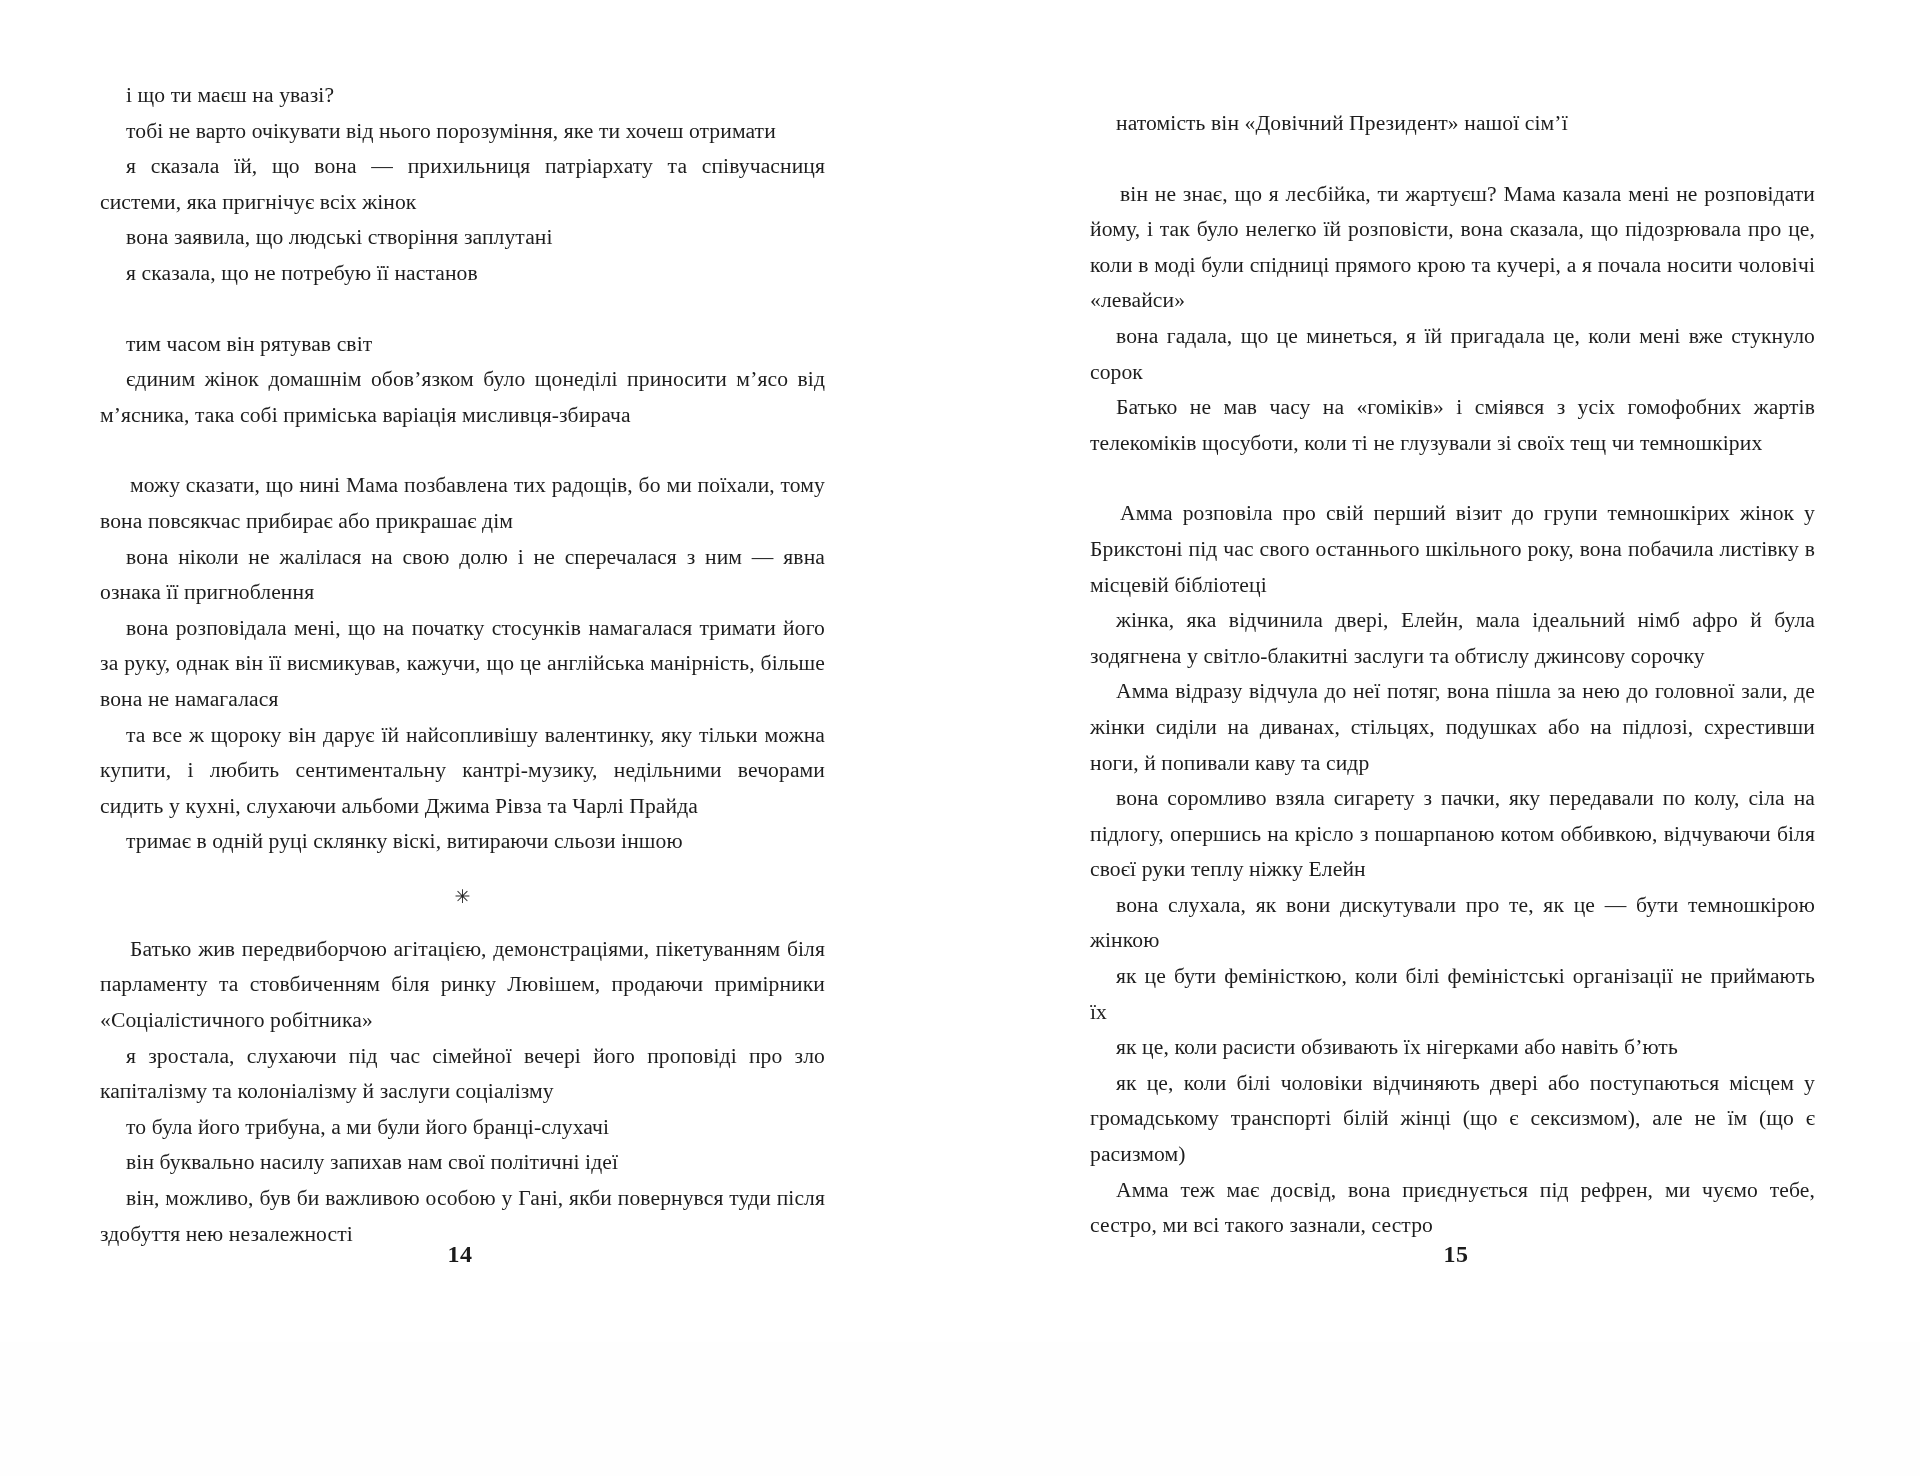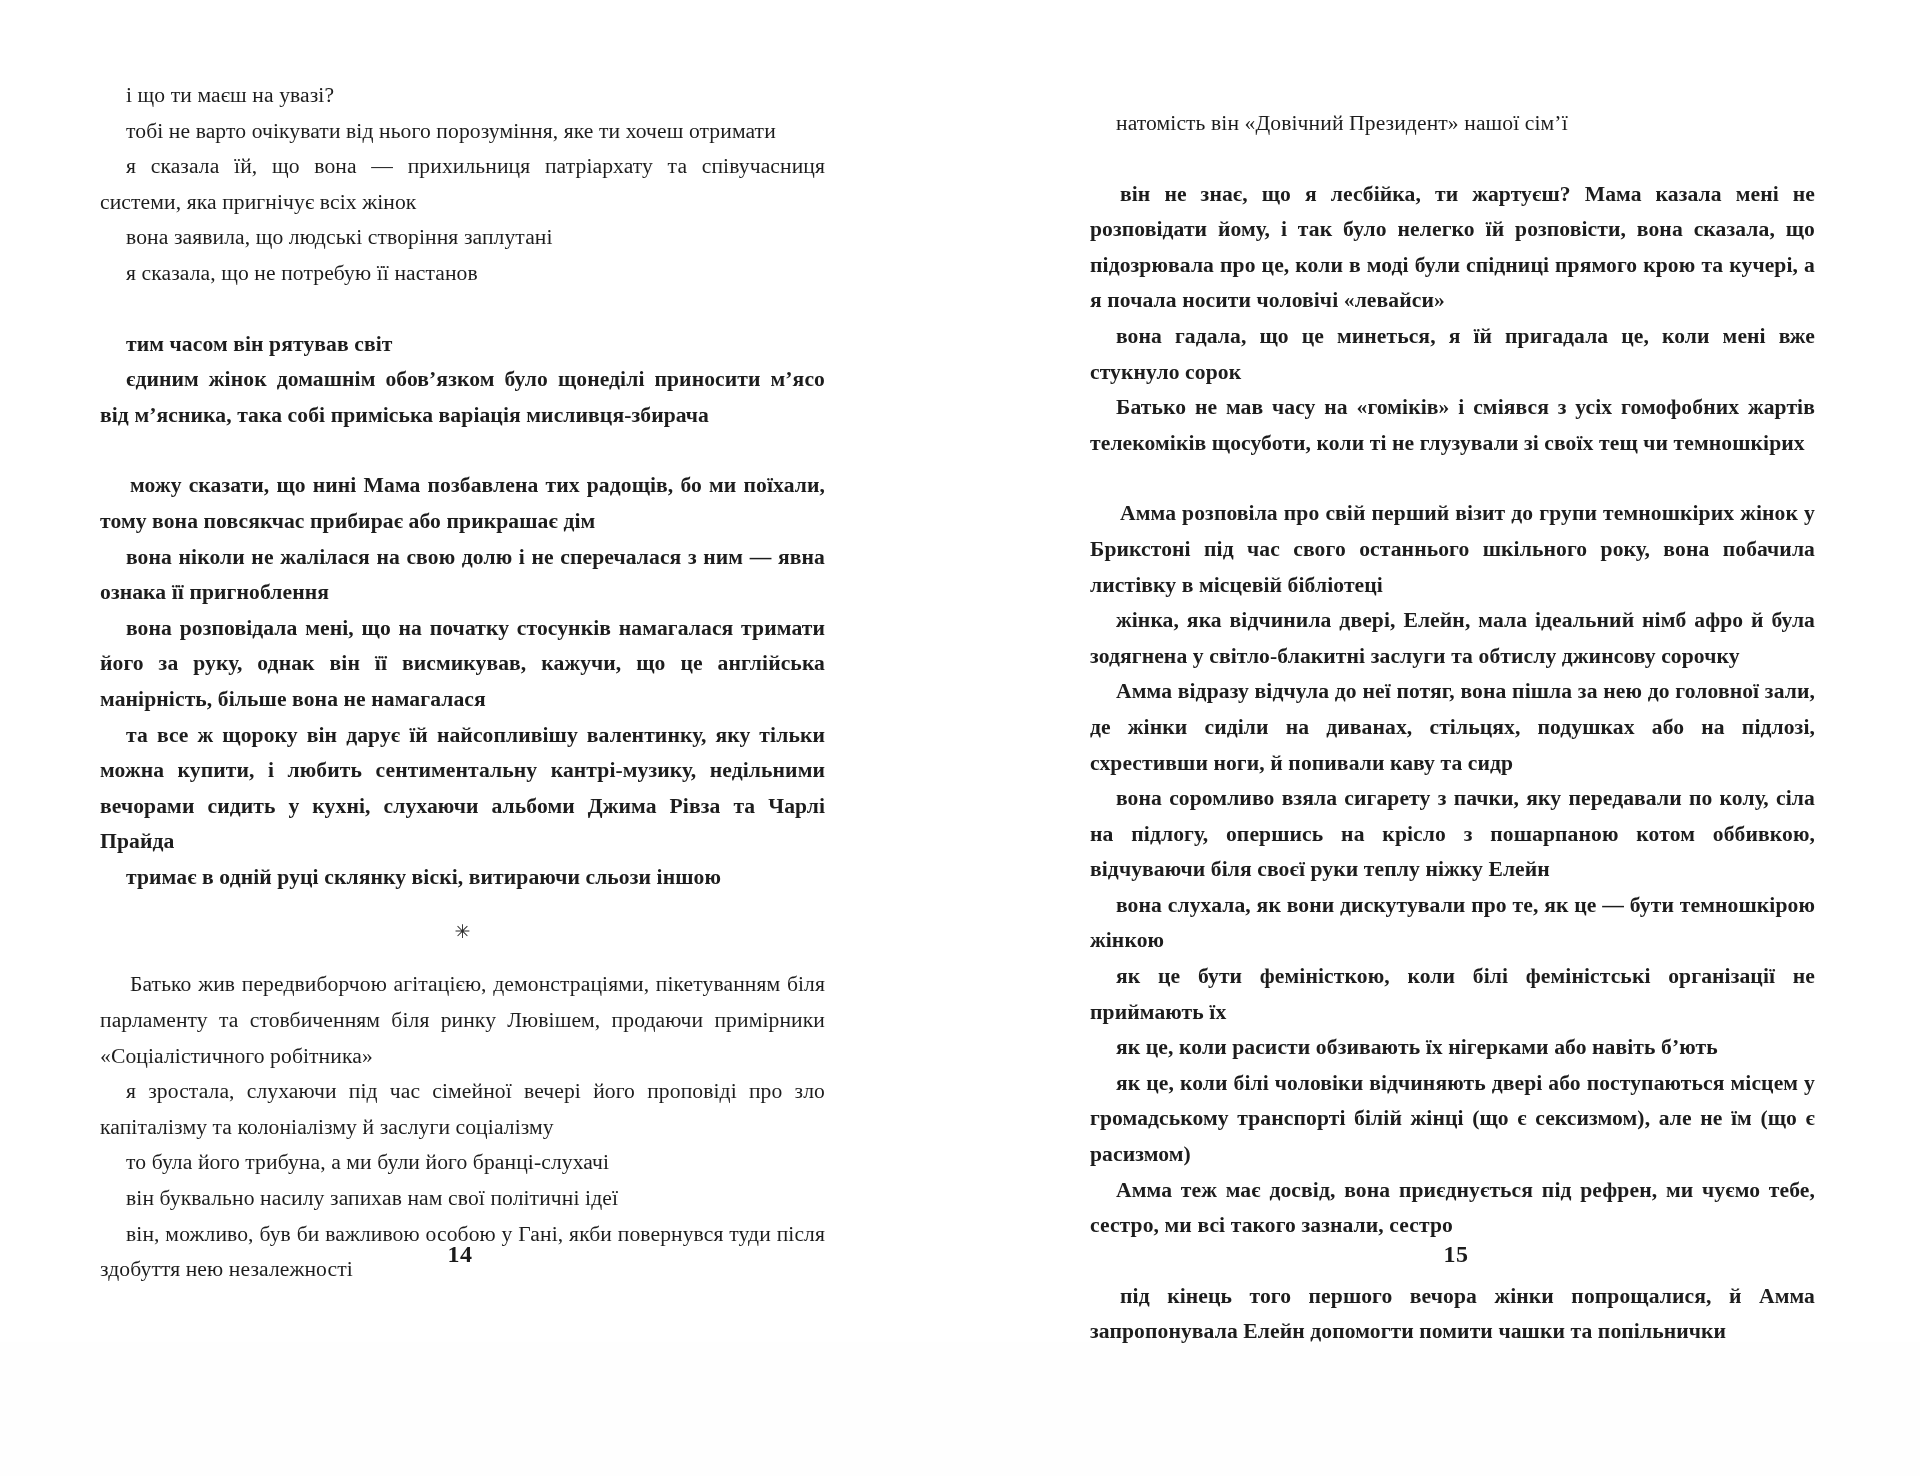--- a/index.html
+++ b/index.html
@@ -39,21 +39,21 @@
     font-size: 21.6px;
     line-height: 35.6px;
     text-align: justify;
     text-justify: inter-word;
     letter-spacing: 0.1px;
     color: #1d1d1d;
   }
 
   
   .block { margin: 0 0 0 0; }
-  .block + .block { margin-top: 35px; font-weight: bold; }
+  .block + .block { margin-top: 35px; }
 
   
   .p {
     margin: 0;
     text-indent: 26px;
     text-align: justify;
     -webkit-hyphens: manual;
     hyphens: manual;
   }
   .p.first { text-indent: 30px; }
@@ -145,21 +145,18 @@
         <p class="p">жінка, яка відчинила двері, Елейн, мала ідеальний німб афро й була зодягнена у світло-блакитні заслуги та обтислу джинсову сорочку</p>
         <p class="p">Амма відразу відчула до неї потяг, вона пішла за нею до головної зали, де жінки сиділи на диванах, стільцях, подушках або на підлозі, схрестивши ноги, й попивали каву та сидр</p>
         <p class="p">вона соромливо взяла сигарету з пачки, яку передавали по колу, сіла на підлогу, опершись на крісло з пошарпаною котом оббивкою, відчуваючи біля своєї руки теплу ніжку Елейн</p>
         <p class="p">вона слухала, як вони дискутували про те, як це — бути темношкірою жінкою</p>
         <p class="p">як це бути феміністкою, коли білі феміністські організації не приймають їх</p>
         <p class="p">як це, коли расисти обзивають їх нігерками або навіть б’ють</p>
         <p class="p">як це, коли білі чоловіки відчиняють двері або поступаються місцем у громадському транспорті білій жінці (що є сексизмом), але не їм (що є расизмом)</p>
         <p class="p">Амма теж має досвід, вона приєднується під рефрен, ми чуємо тебе, сестро, ми всі такого зазнали, сестро</p>
       </div>
 
-      <div class="block">
-        <p class="p first">під кінець того першого вечора жінки попрощалися, й Амма запропонувала Елейн допомогти помити чашки та попільнички</p>
-      </div>
 
     </div>
     <div class="folio">15</div>
   </div>
 
 </div>
 
 </body></html>

